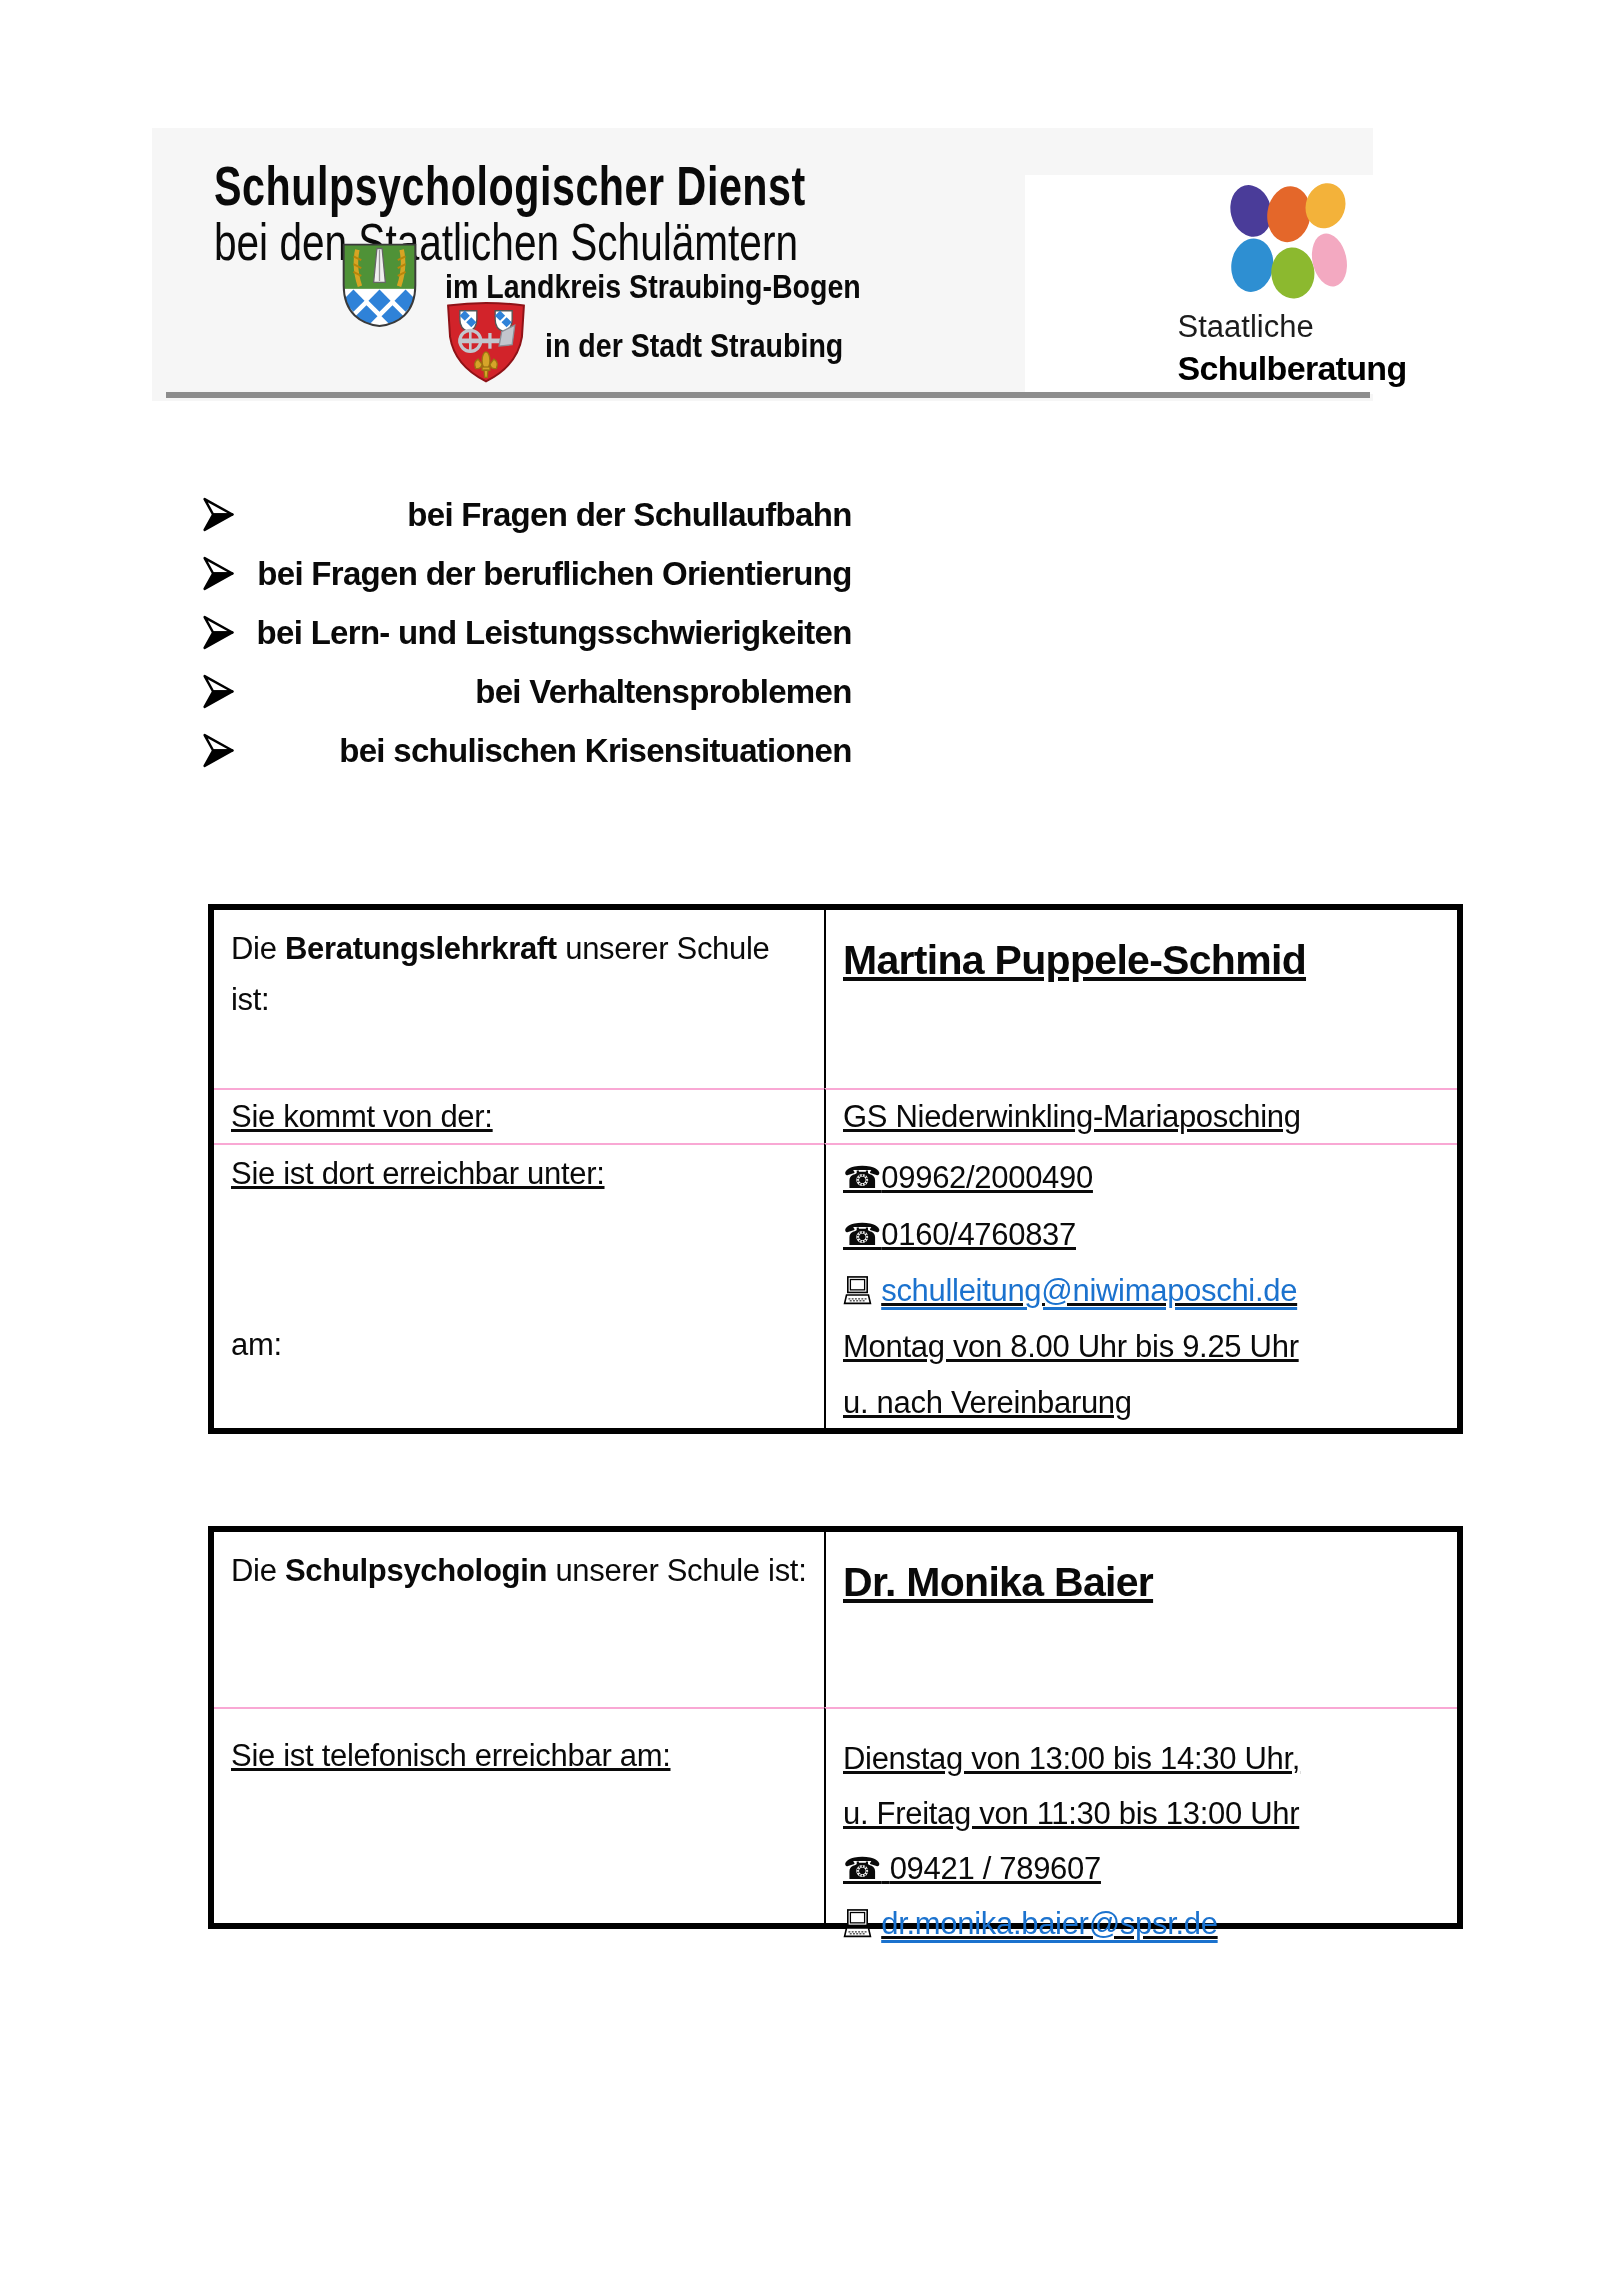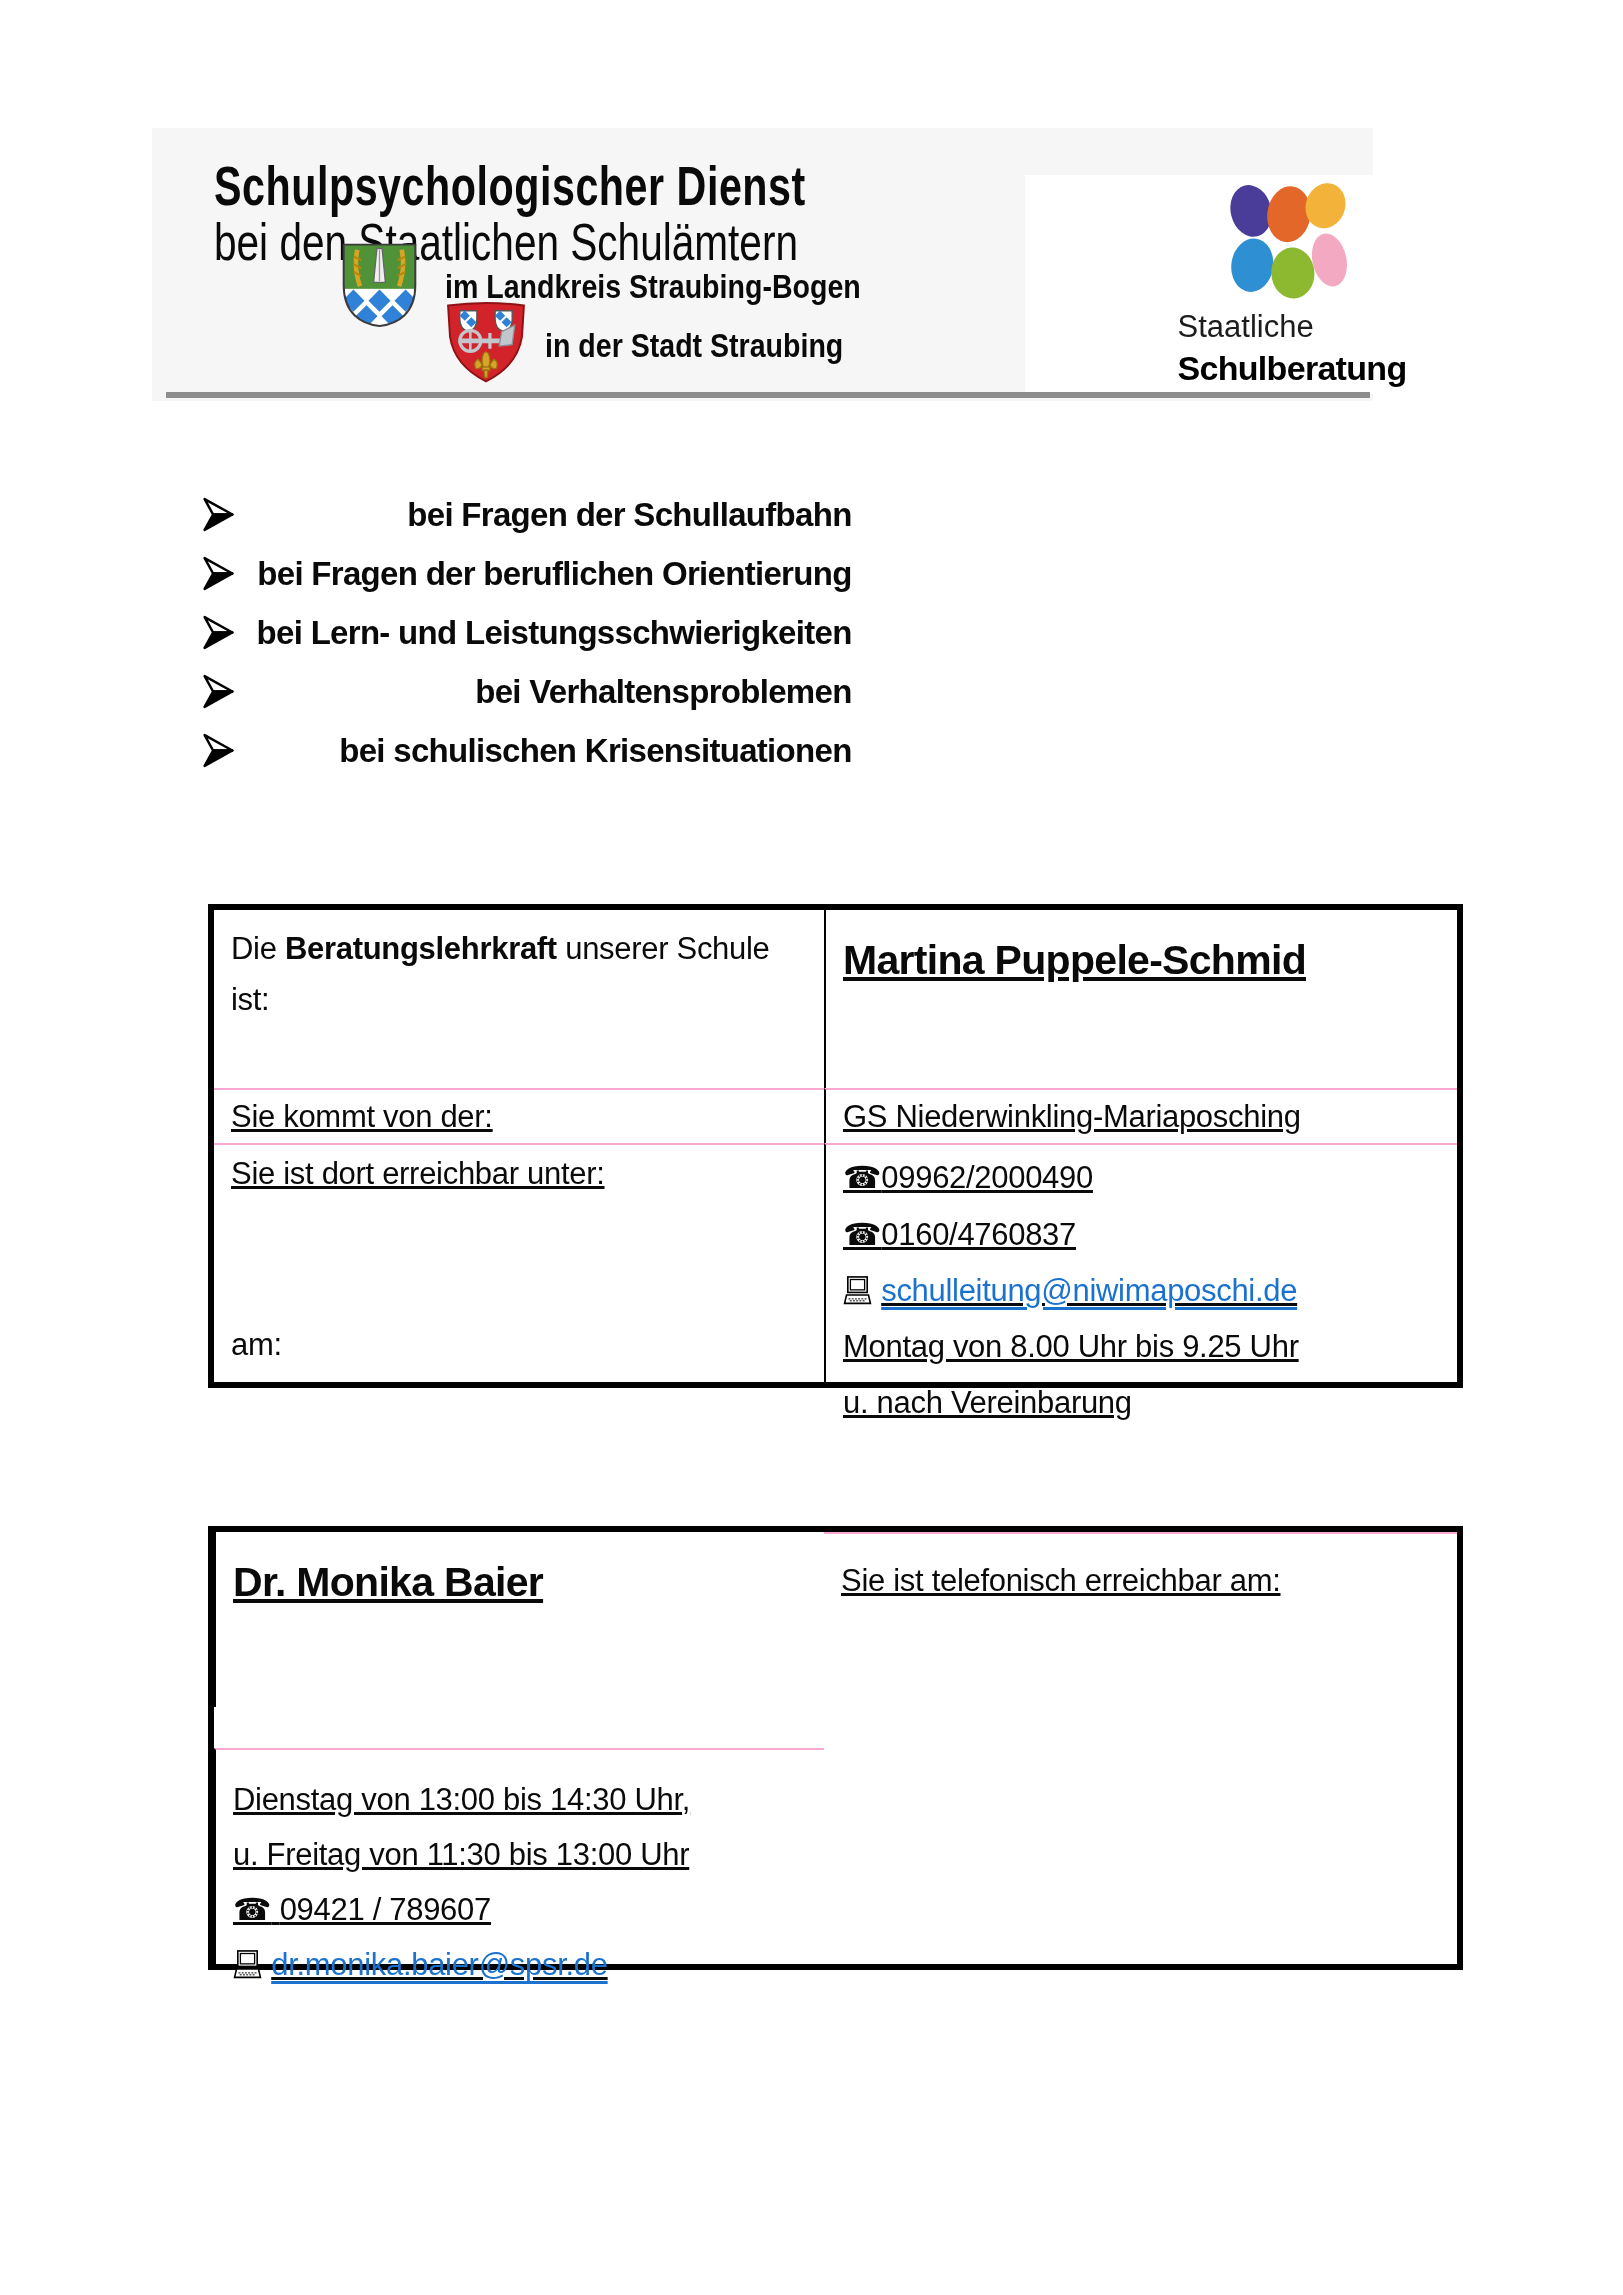--- a/index.html
+++ b/index.html
@@ -40,21 +40,21 @@
                 border:6.5px solid #000; display:grid; grid-template-columns:610px 1fr; }
   .t1 { top:904px; }
   .t2 { top:1526px; }
   .cell { padding:14.4px 17px; font-size:31px; letter-spacing:-0.3px; line-height:1.62; }
   .cell.bt { border-top:2px solid #f9a8d4;text-decoration:underline; }
   .cell.bl { border-left:2px solid #000; }
   .cell .bold { font-weight:700; }
   .name-cell { font-size:41px; font-weight:700; letter-spacing:-0.7px; padding-top:17px;text-decoration:underline; }
   .t1 .r1 { height:178px; }
   .t1 .r2 { height:55px; padding-top:6.5px; padding-bottom:6.5px; line-height:1.3; }
-  .t1 .r3 { height:239px; padding-top:3.9px; }
+  .t1 .r3 { height:285px; padding-top:3.9px; }
   .t2 .r1 { height:175px; }
   .t2 .r2 { height:216px; padding-top:22px; }
   .rel { position:relative; }
   .am-label { position:absolute; left:17px; top:175px; font-size:31px; }
   .vline { line-height:56px; white-space:nowrap; display:block; }
   .vline84 { line-height:55px; white-space:nowrap; display:block; }
   .phone-glyph { font-family:"DejaVu Sans","Liberation Sans",sans-serif; font-size:31px; }
   .pc-icon { display:inline-block; vertical-align:-5.2px; margin-right:9.2px; }
   a.email-link { color:#1b72ce; text-decoration:underline; text-decoration-thickness:3.3px;
                  text-underline-offset:5.9px; text-decoration-color:#1b72ce; }
@@ -215,20 +215,23 @@
           <polygon points="5,31 39,31 42,44 2,44" fill="#fff" stroke="#000" stroke-width="2.5"></polygon>
           <path d="M8,37 h28 M10,40 h24" stroke="#000" stroke-width="1.5" stroke-dasharray="3,2"></path>
         </svg><a class="email-link" href="#">schulleitung@niwimaposchi.de</a>
       </span>
       <span class="vline">Montag von 8.00 Uhr bis 9.25 Uhr</span>
       <span class="vline">u. nach Vereinbarung</span>
     </div>
   </div>
 
   <div class="info-table t2">
+    <div class="cell r1">
+      <span>Die </span><span class="bold">Schulpsychologin</span><span> unserer Schule ist:</span>
+    </div>
     <div class="cell r1 bl name-cell">Dr. Monika Baier</div>
 
     <div class="cell r2 bt">Sie ist telefonisch erreichbar am:</div>
     <div class="cell r2 bt bl">
       <span class="vline84">Dienstag von 13:00 bis 14:30 Uhr,</span>
       <span class="vline84">u. Freitag von 11:30 bis 13:00 Uhr</span>
       <span class="vline84"><span class="phone-glyph">☎</span><span>&nbsp;</span><span>09421 / 789607</span></span>
       <span class="vline84">
         <svg class="pc-icon" width="29" height="31" viewBox="0 0 44 48">
           <rect x="7" y="3" width="30" height="24" fill="#fff" stroke="#000" stroke-width="2.5"></rect>

